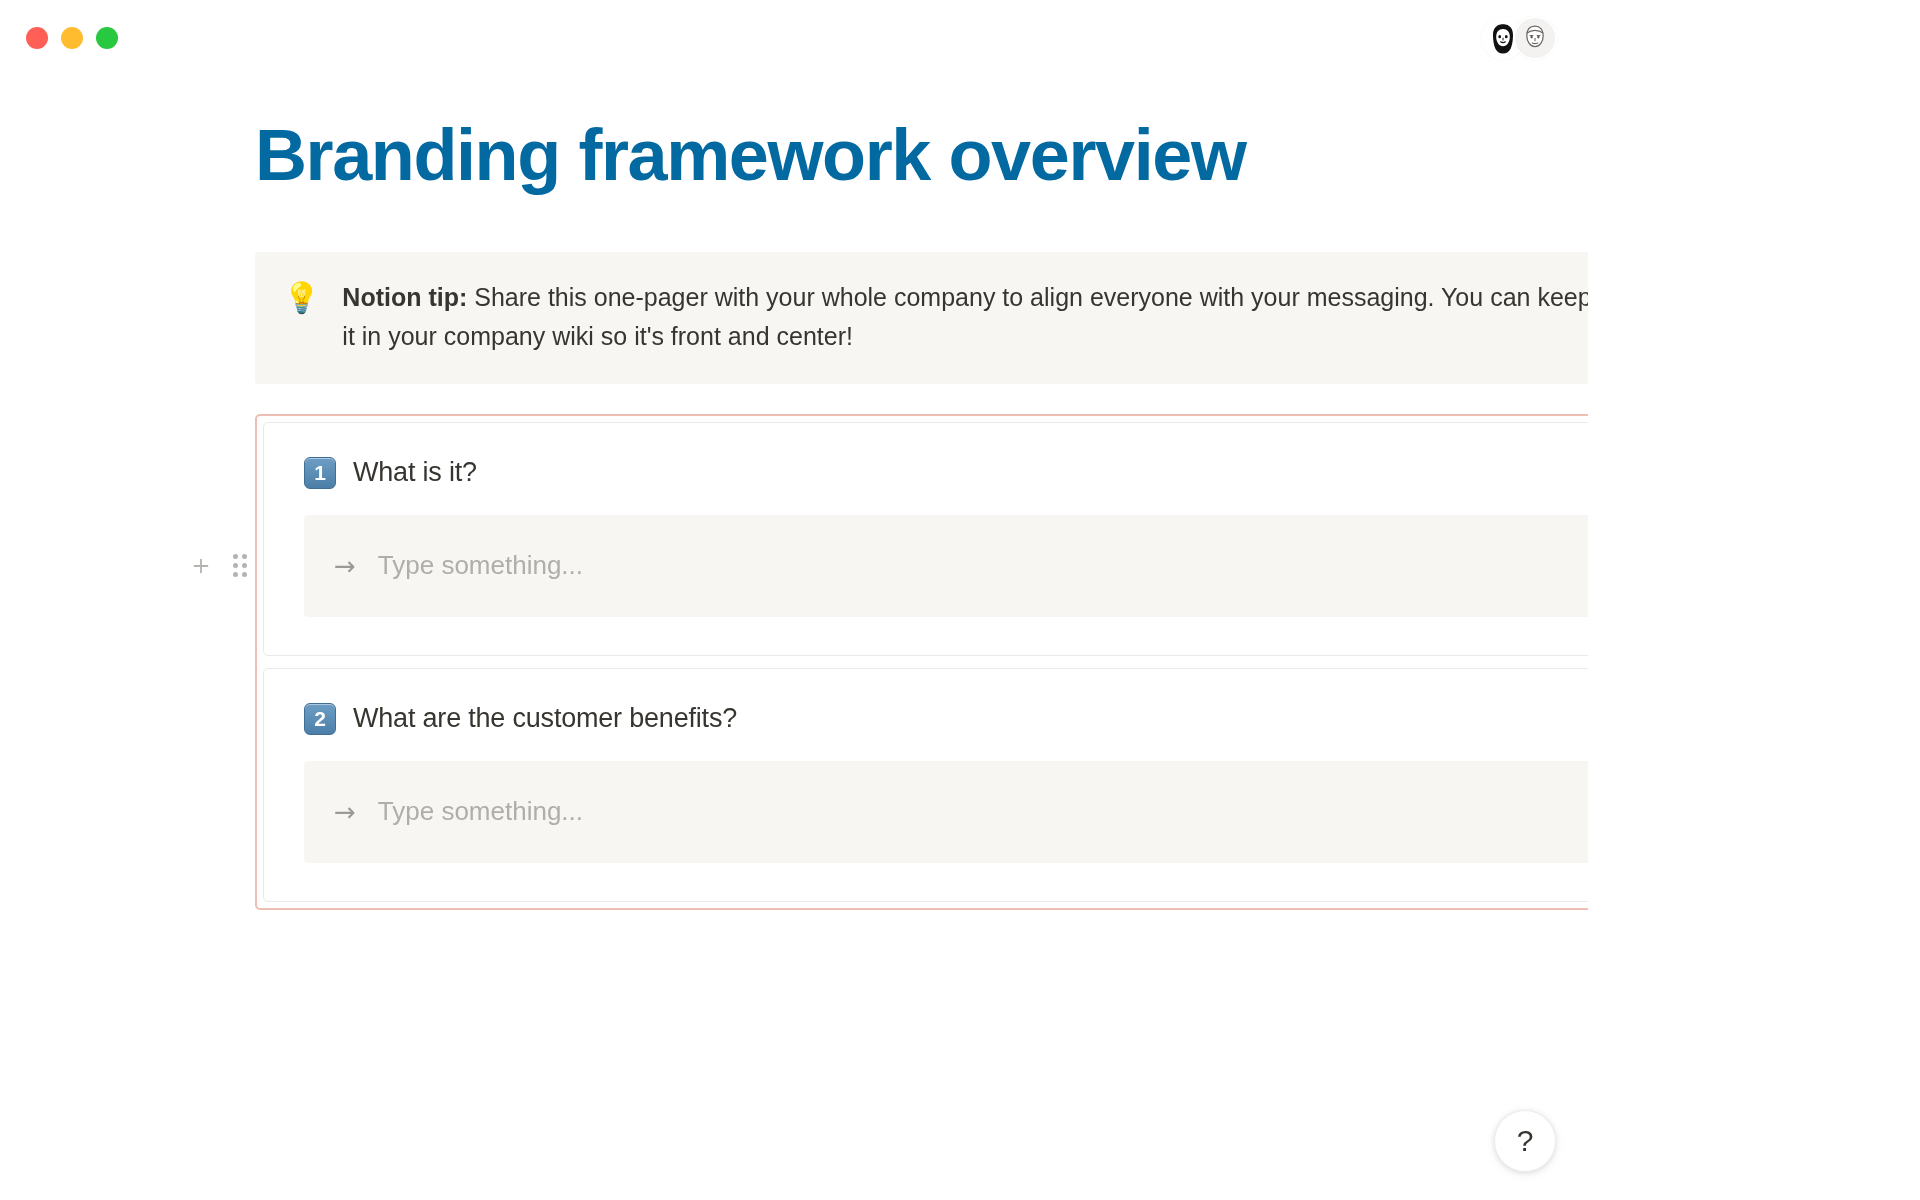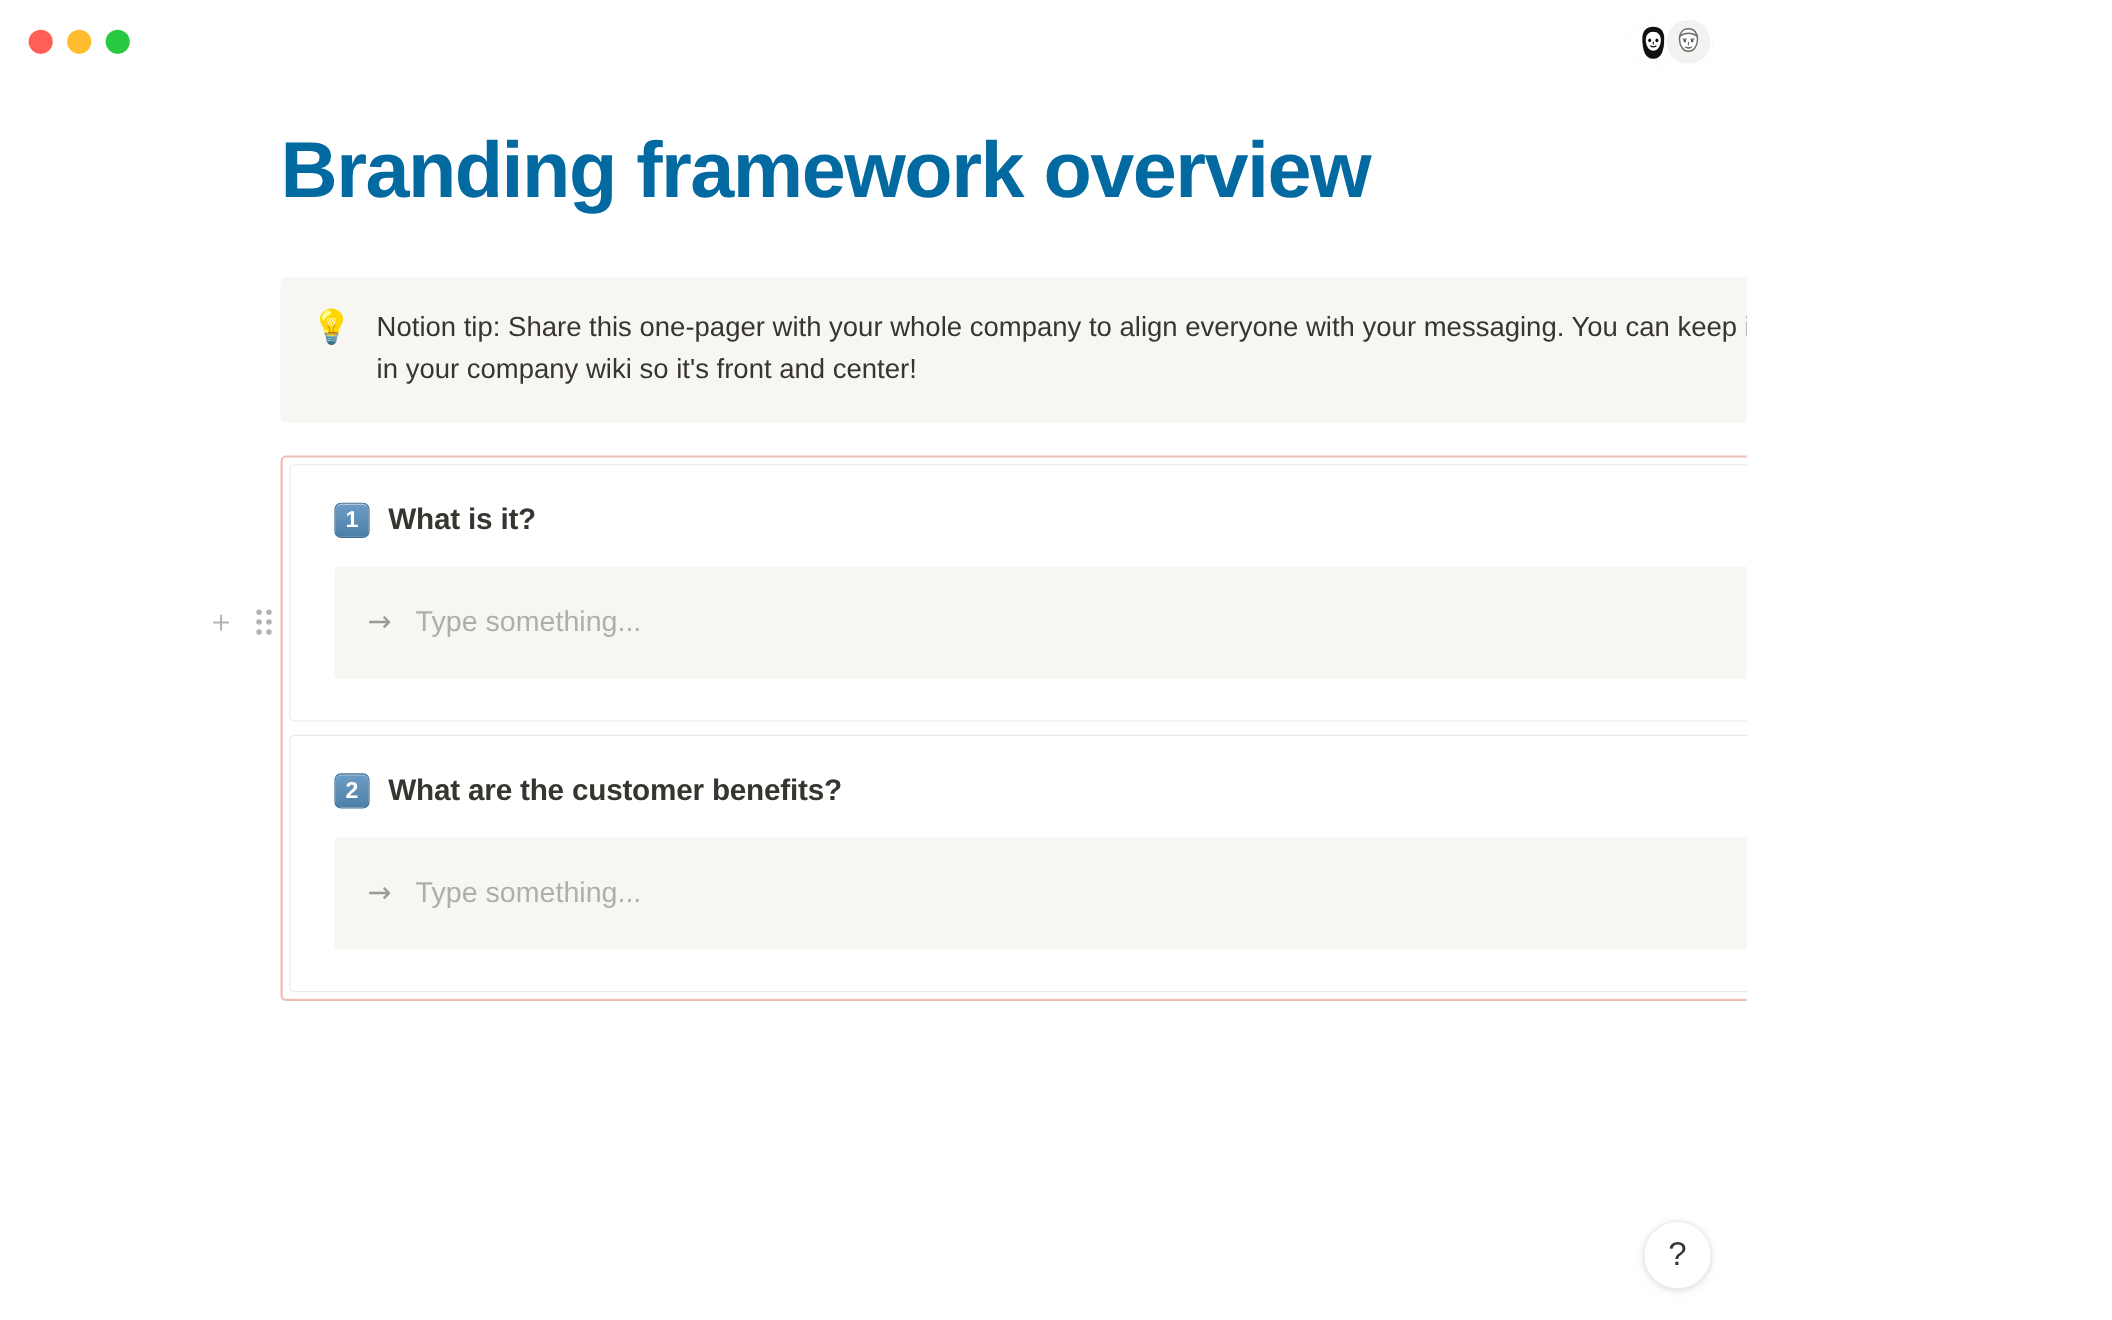--- a/index.html
+++ b/index.html
@@ -140,21 +140,21 @@
     flex: 0 0 auto;
     margin-top: 1px;
     font-family: "DejaVu Sans", sans-serif;
   }
   .callout-text {
     font-size: 25px;
     line-height: 1.56;
     color: #37352f;
     max-width: 1260px;
   }
-  .callout-text b { font-weight: 400; }
+  .callout-text b { font-weight: 700; }
 
   
   .section-heading {
     margin-top: 72px;
     font-size: 46px;
     font-weight: 700;
     color: #37352f;
     letter-spacing: -0.8px;
     line-height: 1.2;
   }
@@ -193,21 +193,21 @@
     font-weight: 700;
     display: flex;
     align-items: center;
     justify-content: center;
     flex: 0 0 auto;
     box-shadow: inset 0 1px 0 rgba(255,255,255,0.45);
     font-family: "Liberation Sans", sans-serif;
   }
   .q-title {
     font-size: 27px;
-    font-weight: 700;
+    font-weight: 400;
     color: #37352f;
     letter-spacing: -0.2px;
   }
   .q-sub {
     margin-top: 22px;
     font-size: 26px;
     color: #7b7974;
     line-height: 1.4;
   }
 

